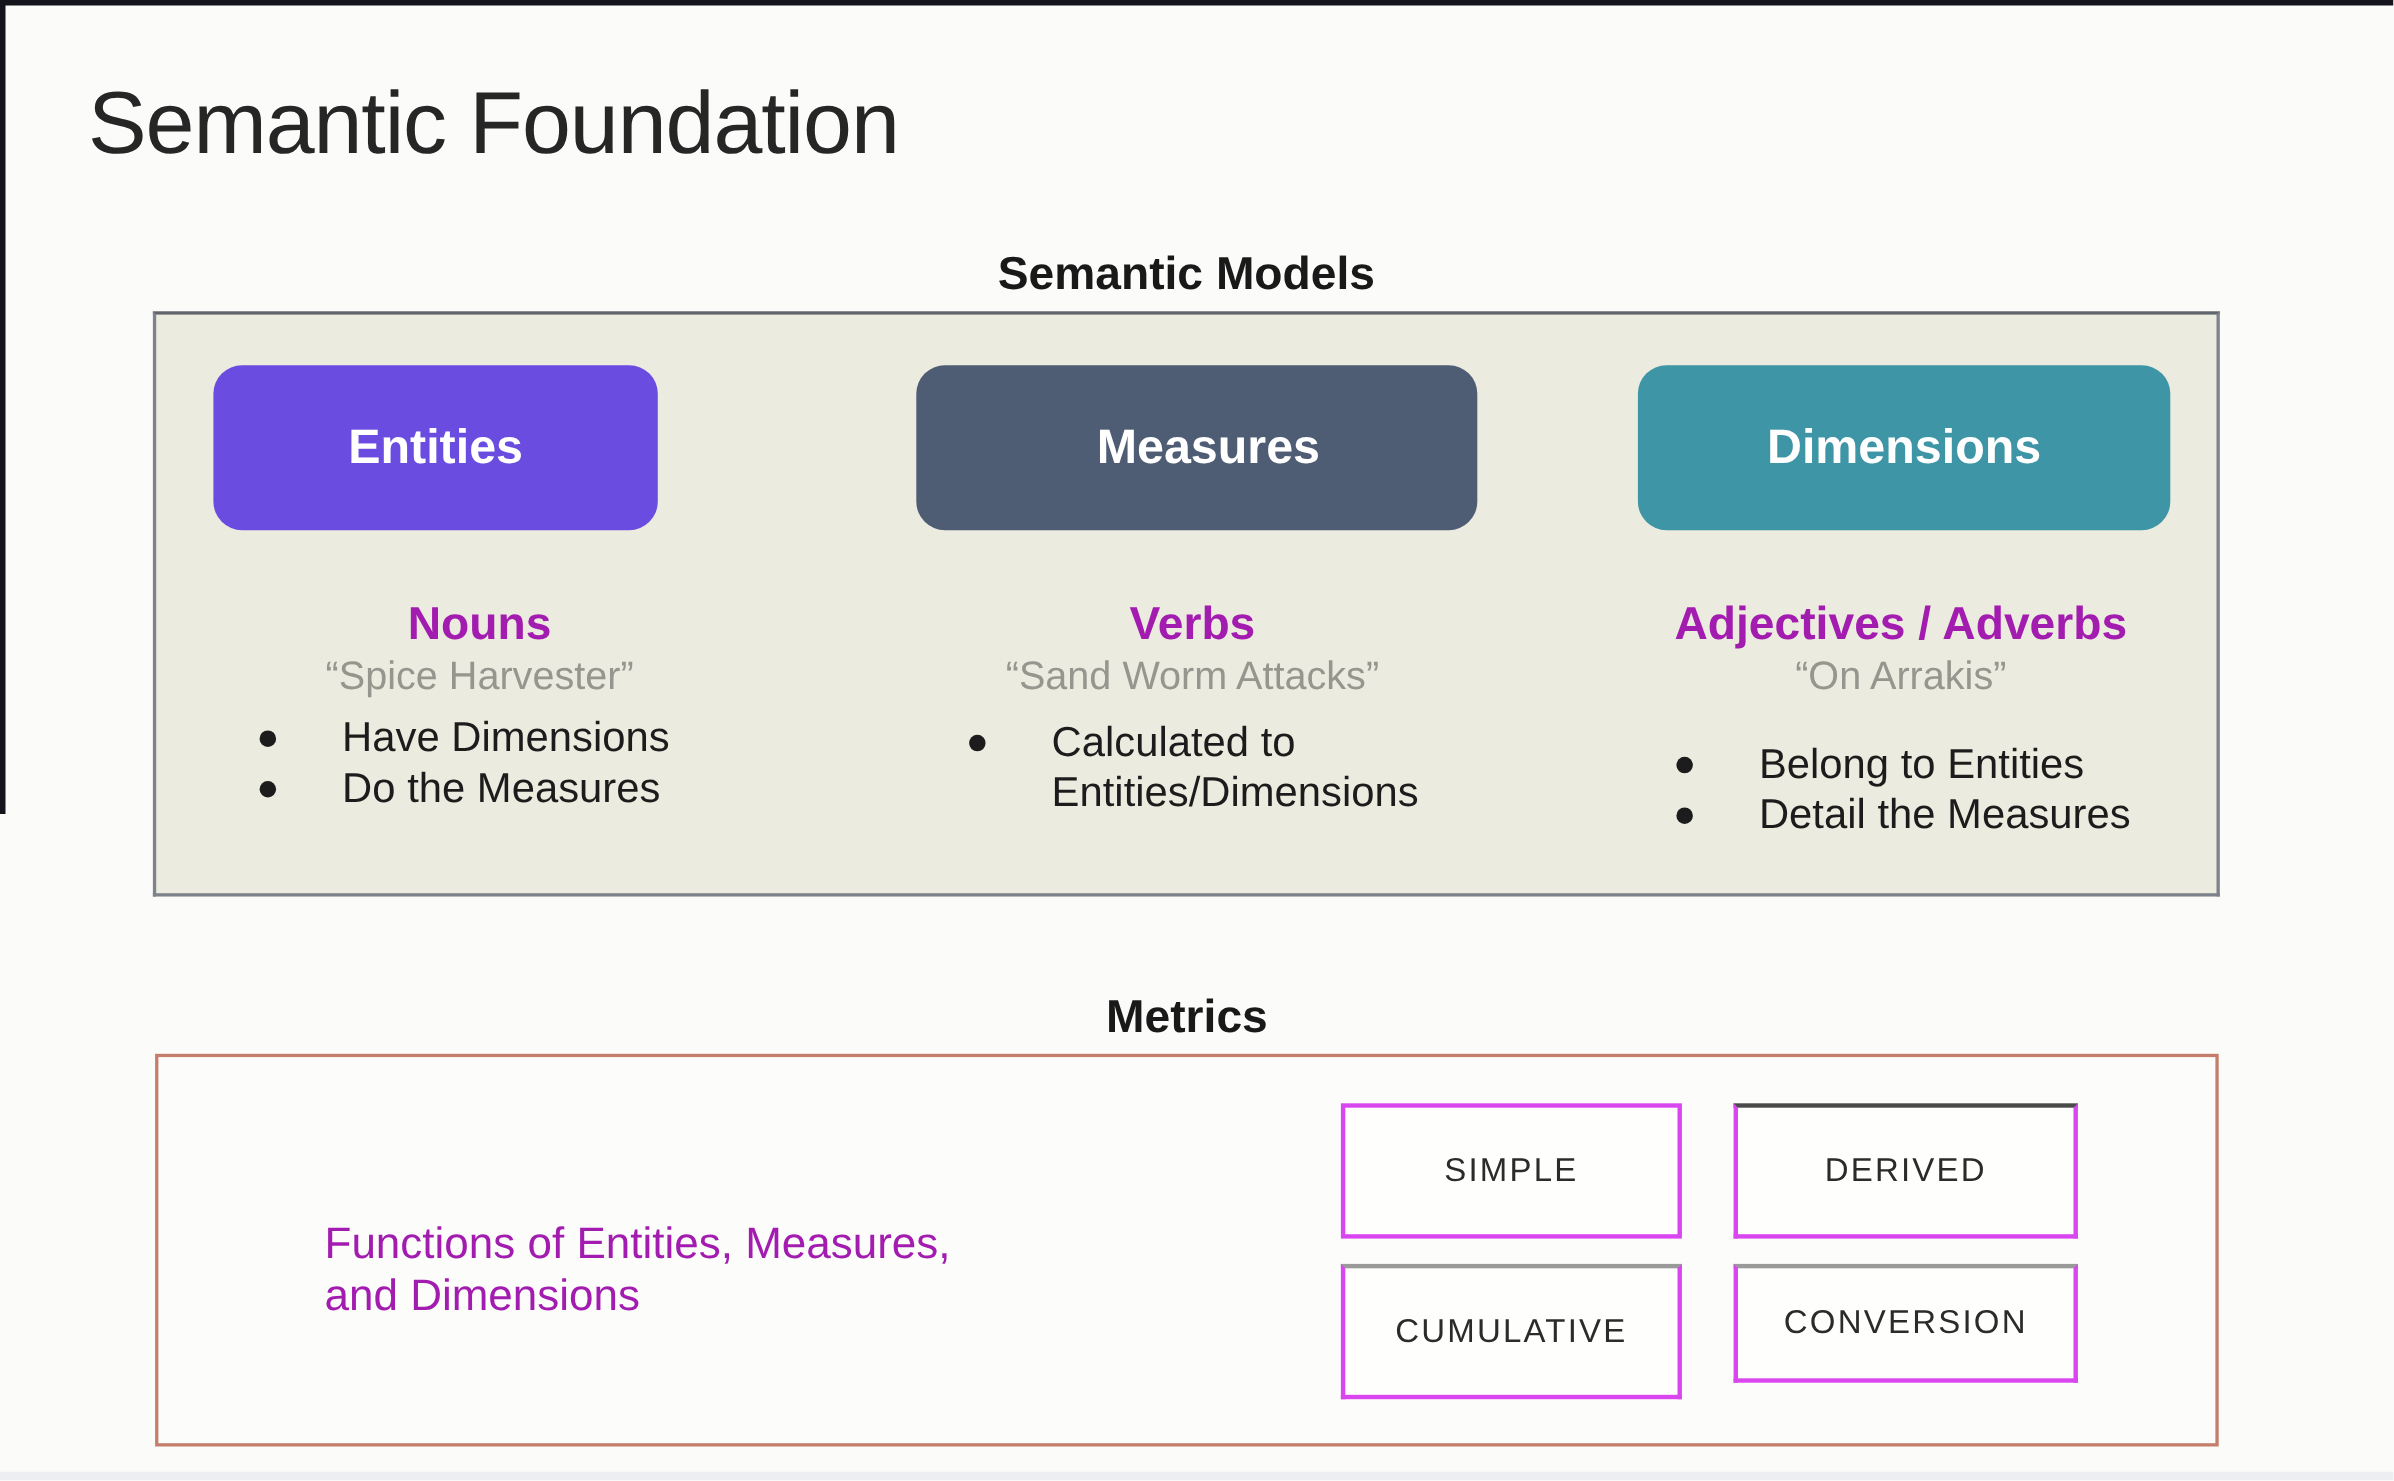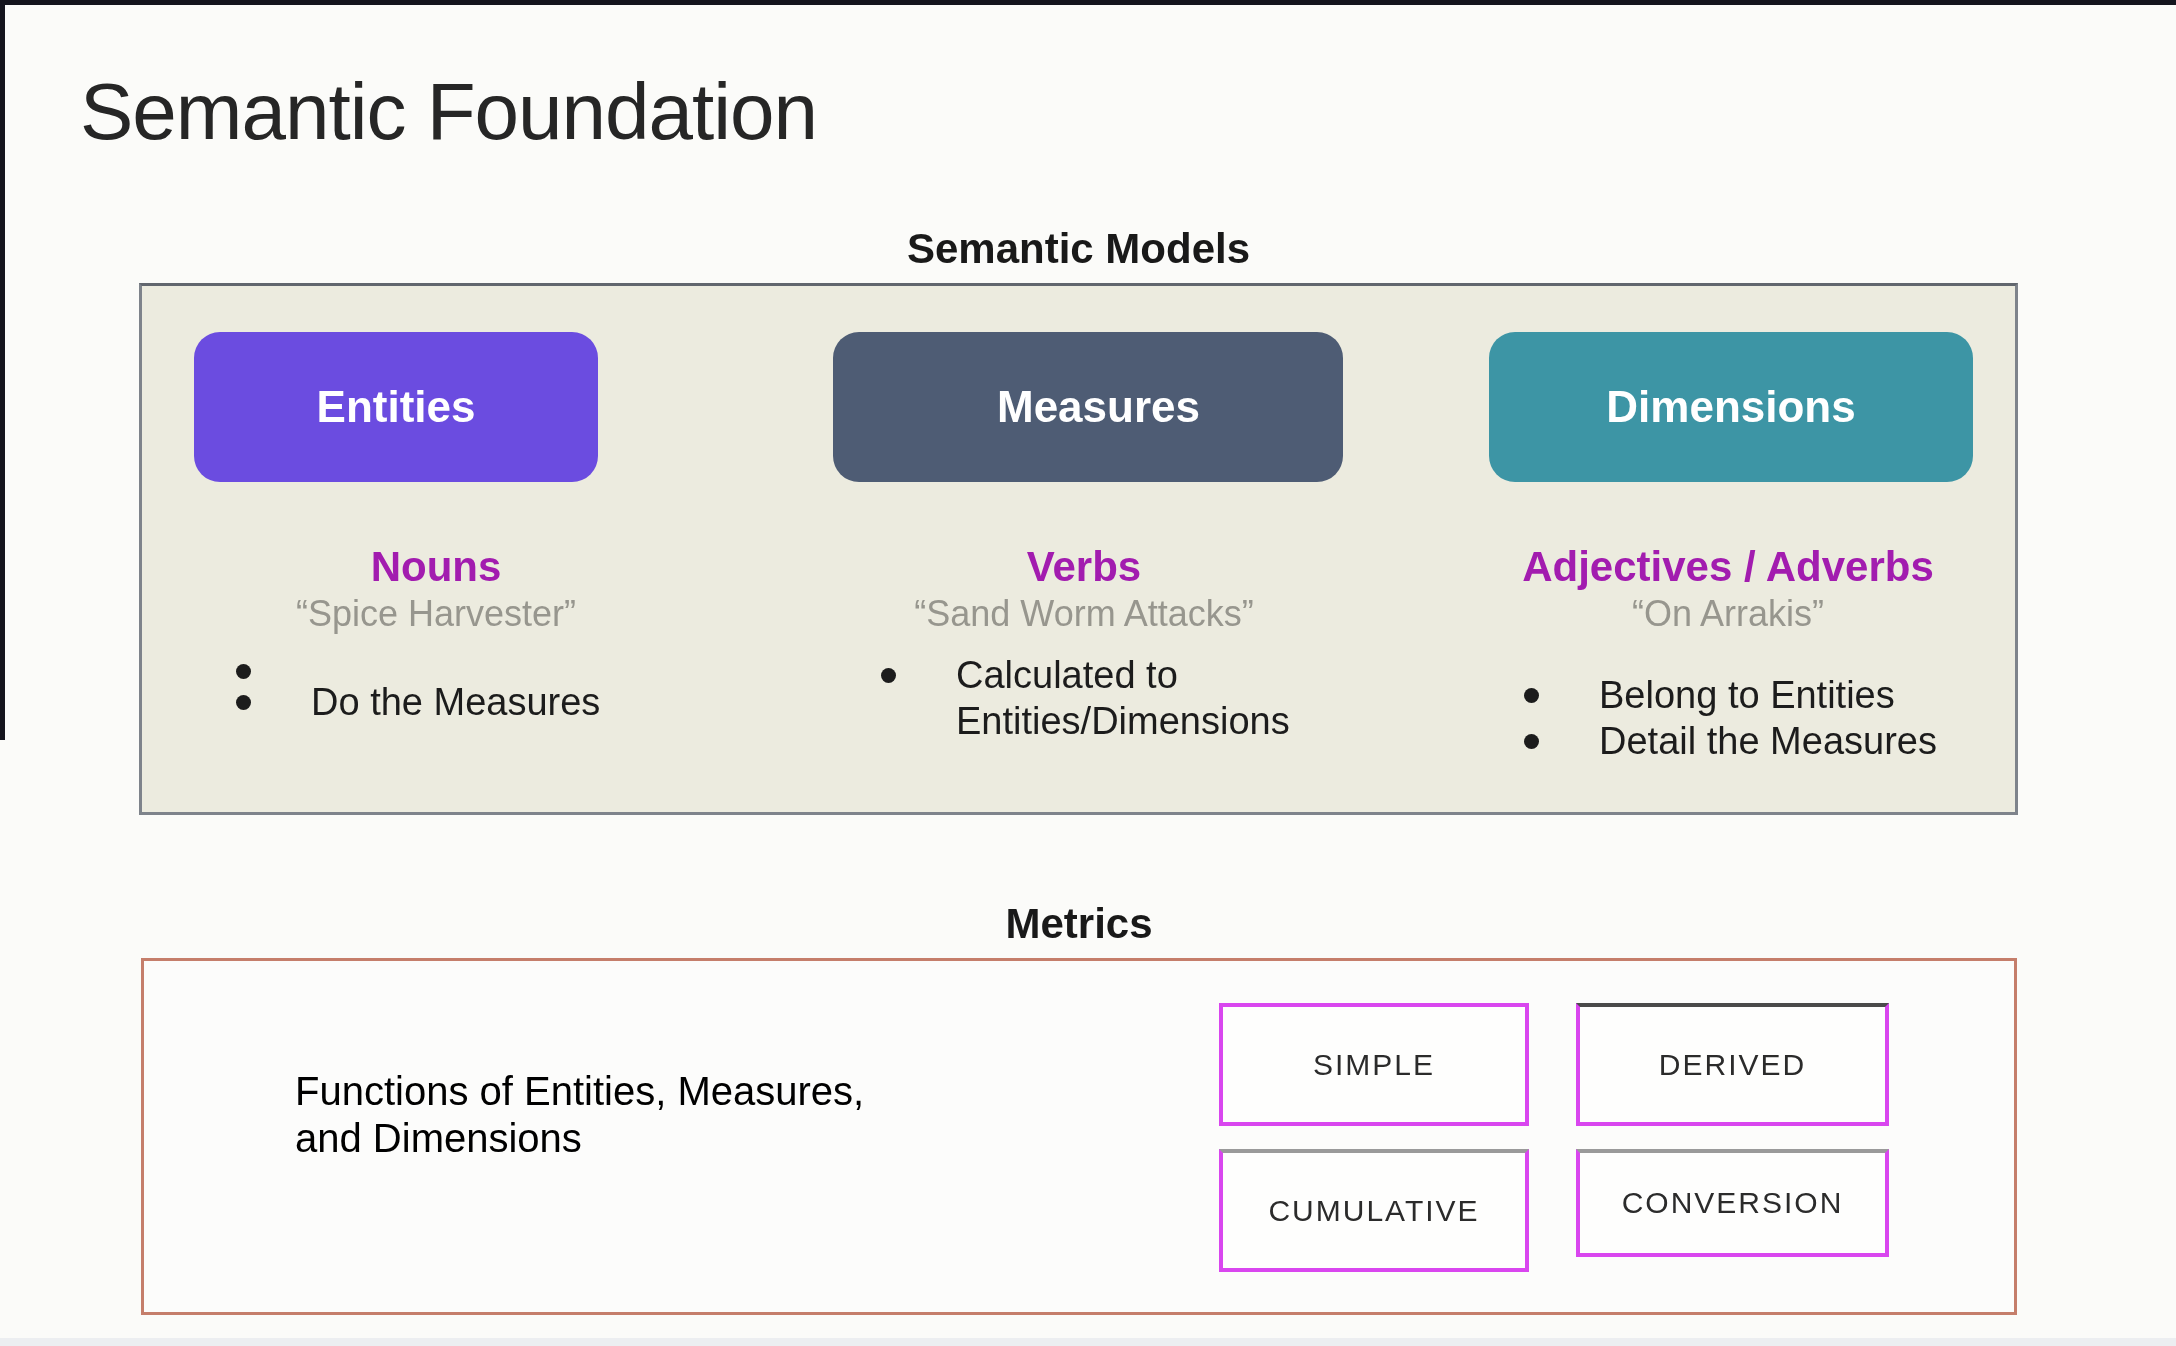--- a/index.html
+++ b/index.html
@@ -61,22 +61,22 @@
   .bullets-3{left:1524px;top:672px;}
   .bullet{display:flex;align-items:flex-start;line-height:46px;}
   .dot{flex:0 0 auto;width:15px;height:15px;border-radius:50%;background:#1c1c1c;margin-top:16px;}
   .btxt{margin-left:60px;}
 
   .metrics-panel{
     position:absolute;left:141px;top:958px;width:1876px;height:357px;
     background:#fcfcfb;border:3px solid #c57e6b;box-sizing:border-box;
   }
   .metrics-desc{
-    position:absolute;left:295px;top:1068px;margin:0;
-    font-size:40px;font-weight:400;color:#000000;line-height:47px;
+    position:absolute;left:295px;top:1108px;margin:0;
+    font-size:40px;font-weight:400;color:#a21caf;line-height:47px;
   }
   .metric-box{
     position:absolute;box-sizing:border-box;background:#fefefd;
     border:4px solid #d946ef;
     display:flex;align-items:center;justify-content:center;
     font-size:30px;letter-spacing:2px;color:#2b2b2b;
   }
   .mb-simple{left:1219px;top:1003px;width:310px;height:123px;}
   .mb-derived{left:1576px;top:1003px;width:313px;height:123px;border-top-color:#4a4a4a;}
   .mb-cumulative{left:1219px;top:1149px;width:310px;height:123px;border-top-color:#9a9a9a;}
@@ -104,20 +104,21 @@
   </div>
   <div class="pill pill-dimensions" style="background-color: rgb(61, 149, 165);">
     <span>Dimensions</span>
   </div>
 
   <h3 class="subtitle c1">Nouns</h3>
   <p class="quote c1">“Spice Harvester”</p>
   <ul class="bullets bullets-1">
     <li class="bullet">
       <span class="dot"></span>
+      <span class="btxt">Have Dimensions</span>
     </li>
     <li class="bullet">
       <span class="dot"></span>
       <span class="btxt">Do the Measures</span>
     </li>
   </ul>
 
   <h3 class="subtitle c2">Verbs</h3>
   <p class="quote c2">“Sand Worm Attacks”</p>
   <ul class="bullets bullets-2">

